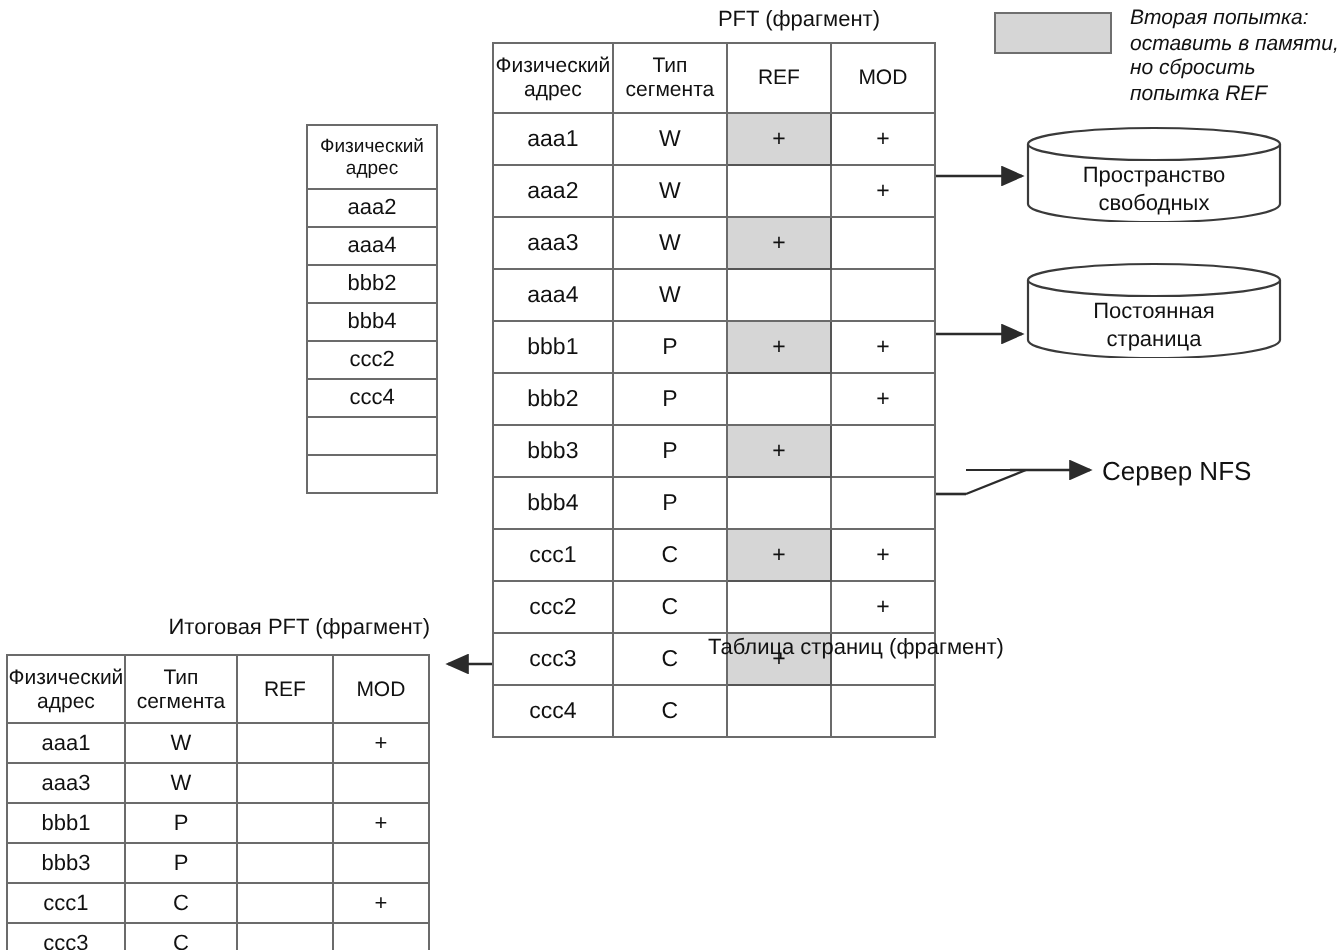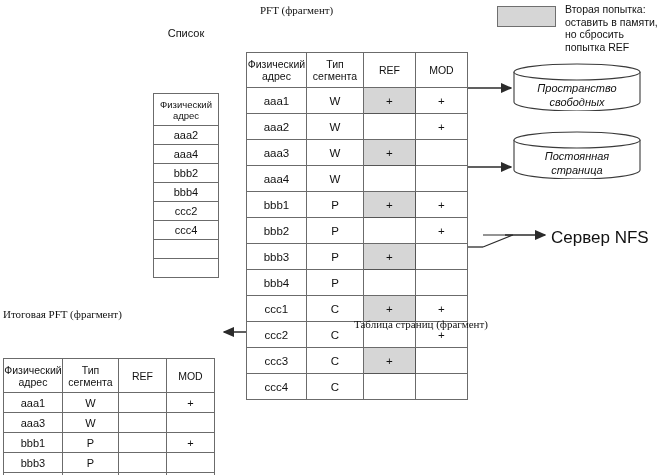--- a/index.html
+++ b/index.html
@@ -6,25 +6,25 @@
   body{
     width:670px;height:475px;position:relative;
     background:#ffffff;
     font-family:"Liberation Sans","DejaVu Sans",sans-serif;
     color:#1a1a1a;
     overflow:hidden;
   }
   .abs{position:absolute;}
 
   
-  .caption{font-size:11px;color:#111;text-align:left;line-height:13px;white-space:nowrap;font-family:Liberation Serif, serif;}
+  .caption{font-size:11px;color:#111;text-align:right;line-height:13px;white-space:nowrap;}
   .caption-multi{font-size:11px;color:#111;text-align:center;line-height:14px;}
 
   
-  table.grid{border-collapse:collapse;background:#0369a1;margin-top:31px;}
+  table.grid{border-collapse:collapse;background:#0369a1;}
   table.grid td,table.grid th{
     border:1px solid #6b6b6b;
     font-weight:normal;
     font-size:11px;
     text-align:center;
     color:#111;
     padding:0;
     background:#fff;
   }
 
@@ -47,30 +47,30 @@
   #res-table{width:212px;}
   #res-table th{height:33px;line-height:12px;font-size:10.5px;}
   #res-table td{height:19px;font-size:11px;}
   #res-table .c1{width:58px;}
   #res-table .c2{width:56px;}
   #res-table .c3{width:49px;}
   #res-table .c4{width:49px;}
 
   
   .swatch{width:57px;height:19px;background:#d6d6d6;border:1.5px solid #6f6f6f;}
-  .legend-text{font-size:10.5px;line-height:12.5px;color:#111;white-space:nowrap;}
+  .legend-text{font-size:10.5px;line-height:12.5px;color:#111;white-space:nowrap;font-style:italic;}
 
   
   .cyl{position:absolute;}
   .cyl-label{
     position:absolute;left:0;top:0;width:100%;height:100%;
     display:flex;flex-direction:column;align-items:center;justify-content:center;
-    font-size:11px;line-height:14px;color:#111;text-align:right;pointer-events:none;font-style:italic;
+    font-size:11px;line-height:14px;color:#111;text-align:right;pointer-events:none;
   }
-  .nfs-label{font-size:17px;color:#111;white-space:nowrap;}
+  .nfs-label{font-size:13px;color:#111;white-space:nowrap;}
 
   
   #wires{position:absolute;left:0;top:0;width:670px;height:475px;}
 </style>
 </head>
 <body>
 
 <svg id="wires" viewBox="0 0 670 475">
   <defs>
     <marker id="ah" markerWidth="9" markerHeight="8" refX="8" refY="4" orient="auto">
@@ -183,21 +183,20 @@
           <td class="c1">ccc4</td>
           <td class="c2">C</td>
           <td class="c3"></td>
           <td class="c4"></td>
         </tr>
       </tbody>
   </table>
 </div>
 
 <div class="abs caption-multi" style="left:140px;top:26px;width:92px;">
-  <div>Список</div>
 </div>
 
 <div class="abs" style="left:153px;top:62px;">
   <table class="grid" id="free-table">
     <thead>
       <tr>
         <th>
           <div>Физический</div>
           <div>адрес</div>
         </th>

